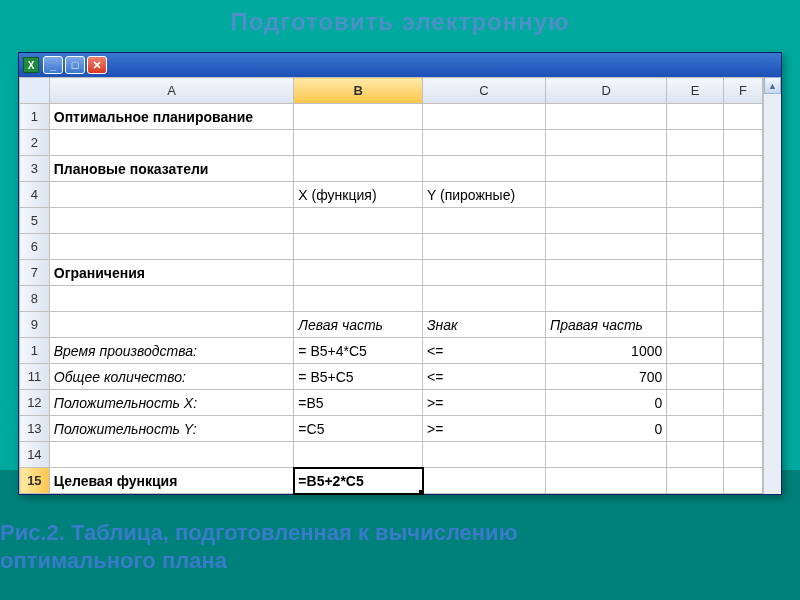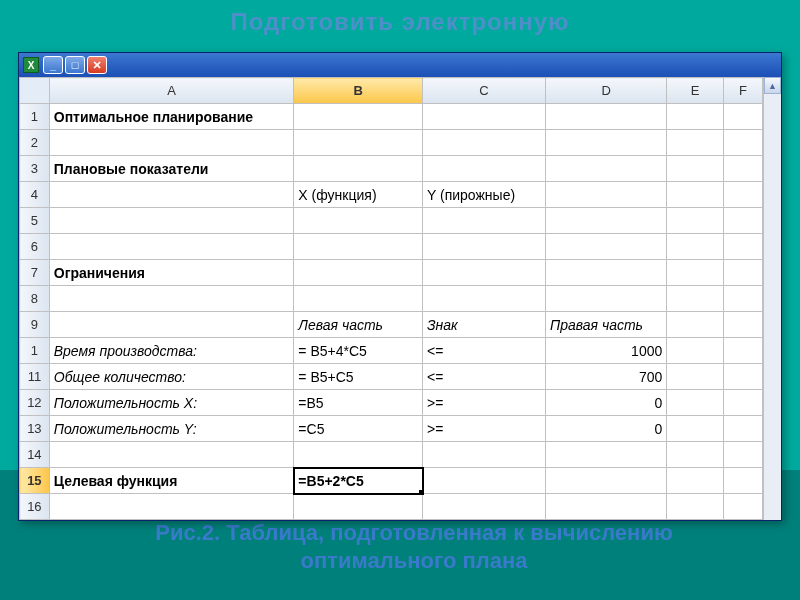--- a/index.html
+++ b/index.html
@@ -126,26 +126,25 @@
     height: 17px;
     background: linear-gradient(to bottom,#f4f7fc,#c9d6ea);
     border: 1px solid #9fb3d6;
     display: flex; align-items:center; justify-content:center;
     font-size: 9px; color: #4a69a0;
   }
   .scroll-track { flex: 1; }
   .caption {
     position: absolute;
     left: 0; right: 0; bottom: 24px;
-    text-align: center;
+    text-align: left;
     font-size: 22px; font-weight: bold;
     color: #3a7acb;
     line-height: 1.3;
     z-index: 1;
-    margin-left: 28px;
   }
 </style>
 </head>
 <body>
 
 <div class="slide-top">Подготовить электронную</div>
 <div class="bg-curve"></div>
 
 <div class="excel-window">
   <div class="titlebar">
@@ -300,29 +299,20 @@
             </tr>
             <tr>
               <th class="rowhead active-row">15</th>
               <td class="bold bold">Целевая функция</td>
               <td class=" bold active-cell">=B5+2*C5</td>
               <td class="bold"></td>
               <td class="bold"></td>
               <td class="bold"></td>
               <td class="bold"></td>
             </tr>
-            <tr>
-              <th class="rowhead">16</th>
-              <td class=""></td>
-              <td class=""></td>
-              <td class=""></td>
-              <td class=""></td>
-              <td class=""></td>
-              <td class=""></td>
-            </tr>
           </tbody>
       </table>
     </div>
     <div class="vscroll">
       <div class="scroll-btn">▲</div>
       <div class="scroll-track"></div>
     </div>
   </div>
 </div>
 

